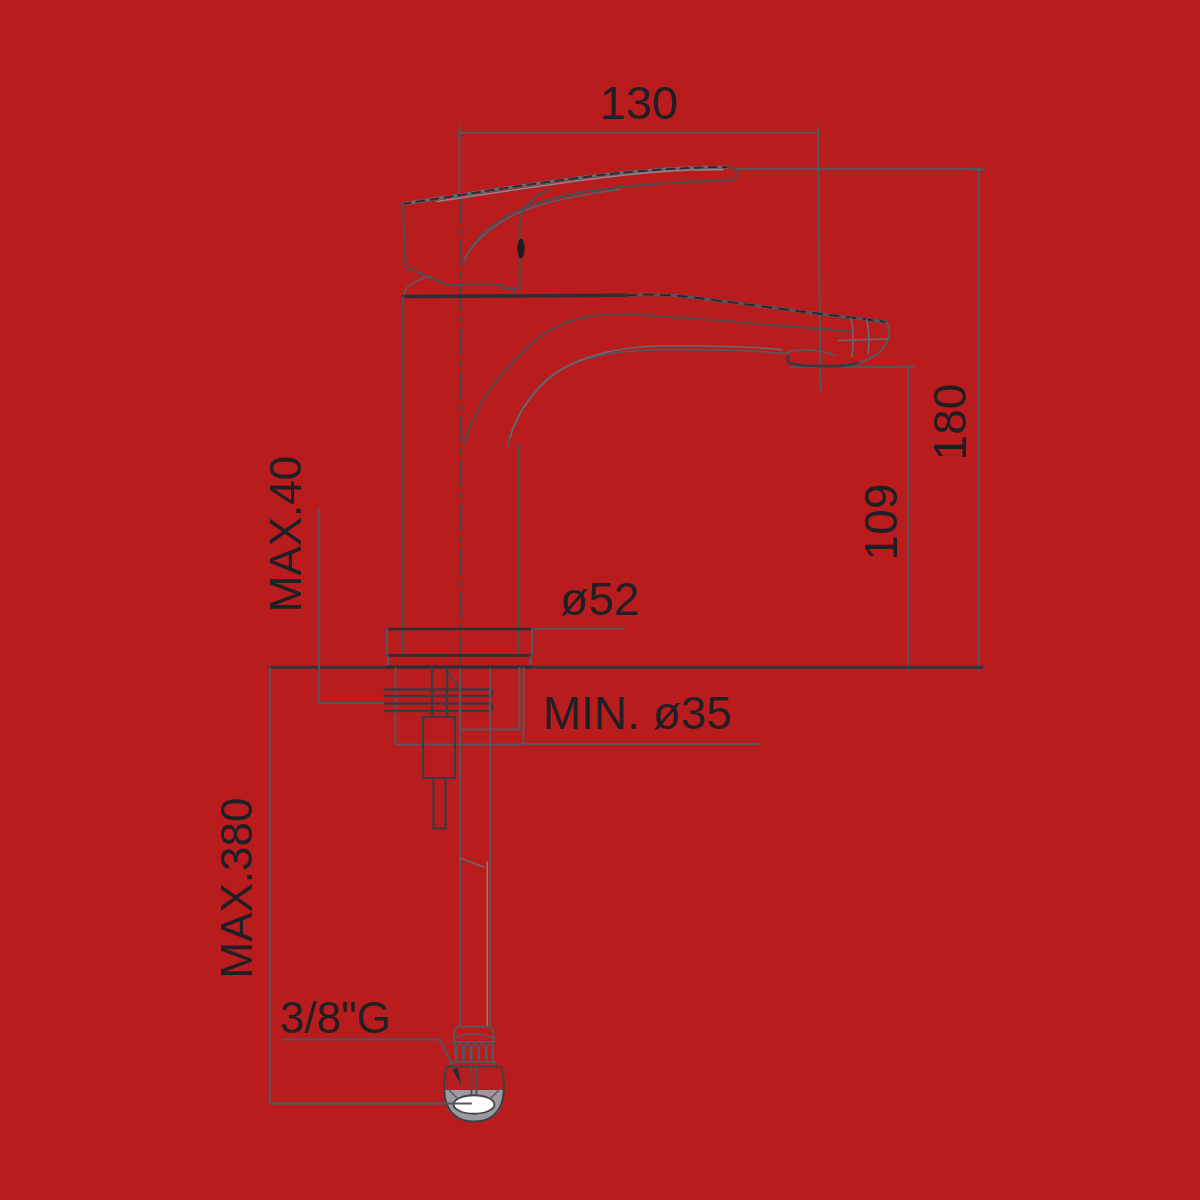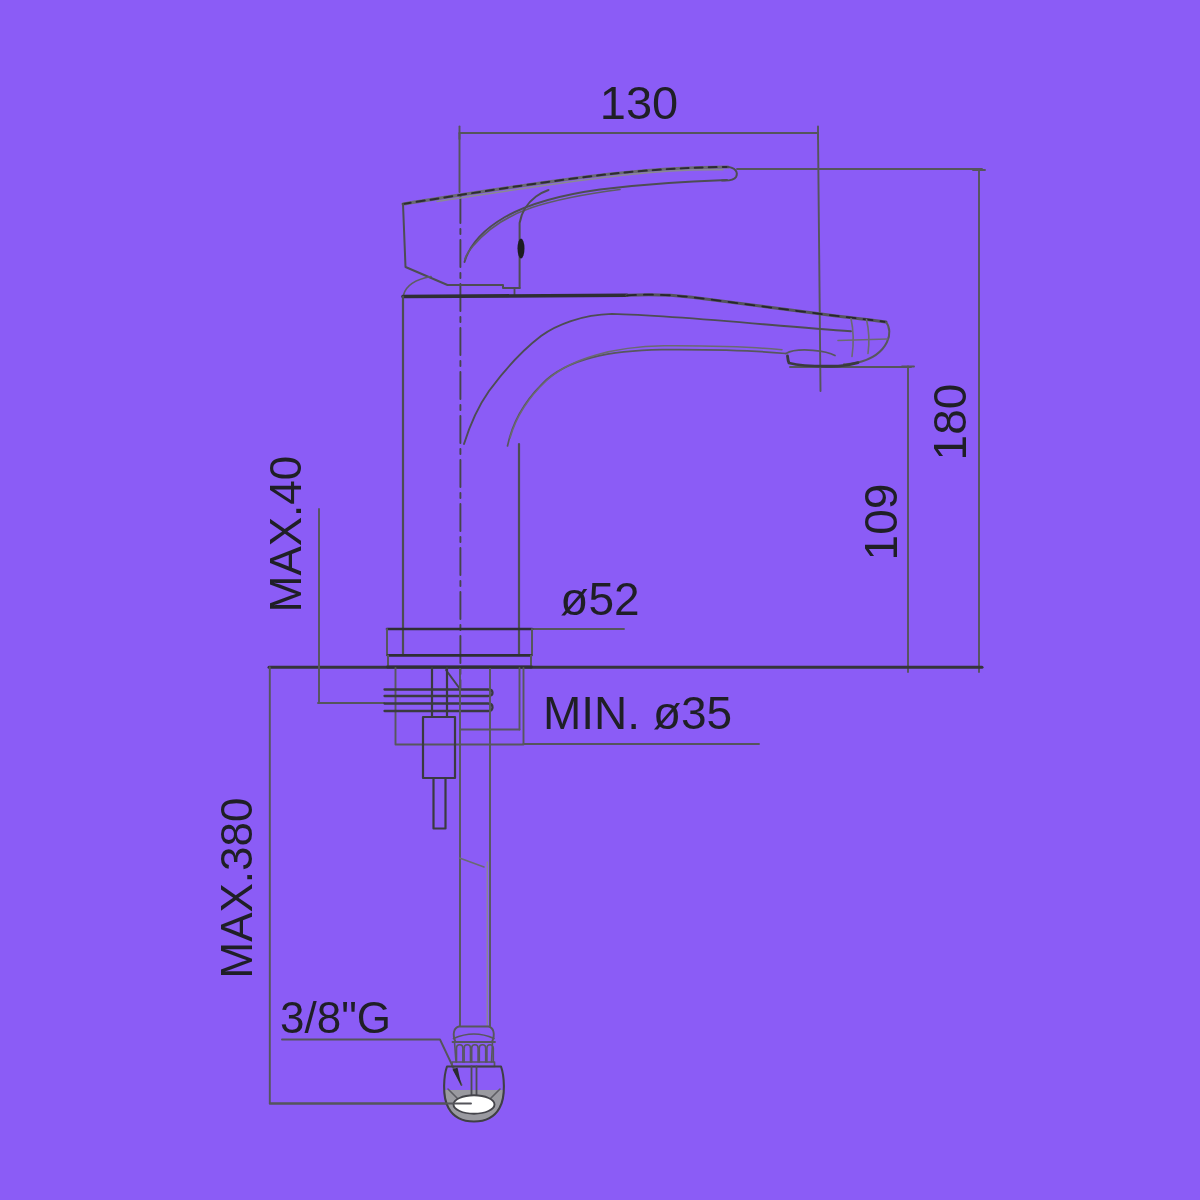--- a/index.html
+++ b/index.html
@@ -1,16 +1,16 @@
 <!DOCTYPE html>
 <html><head>
 <meta charset="utf-8">
 <style>
 html,body{margin:0;padding:0;background:#ffffff;}
-.page{width:1200px;height:1200px;position:relative;background:#8b5cf6;overflow:hidden;}
+.page{width:1200px;height:1200px;position:relative;background:#b91c1c;overflow:hidden;}
 svg{position:absolute;left:0;top:0;filter:blur(0.5px);}
 text{font-family:"Liberation Sans", sans-serif;fill:#1f1f26;}
 </style>
 </head>
 <body>
 <div class="page">
 <svg width="1200" height="1200" viewBox="0 0 1200 1200">
   <g fill="none" stroke-linecap="round" stroke-linejoin="round">
 
     <text x="639" y="119" font-size="47" text-anchor="middle">130</text>

